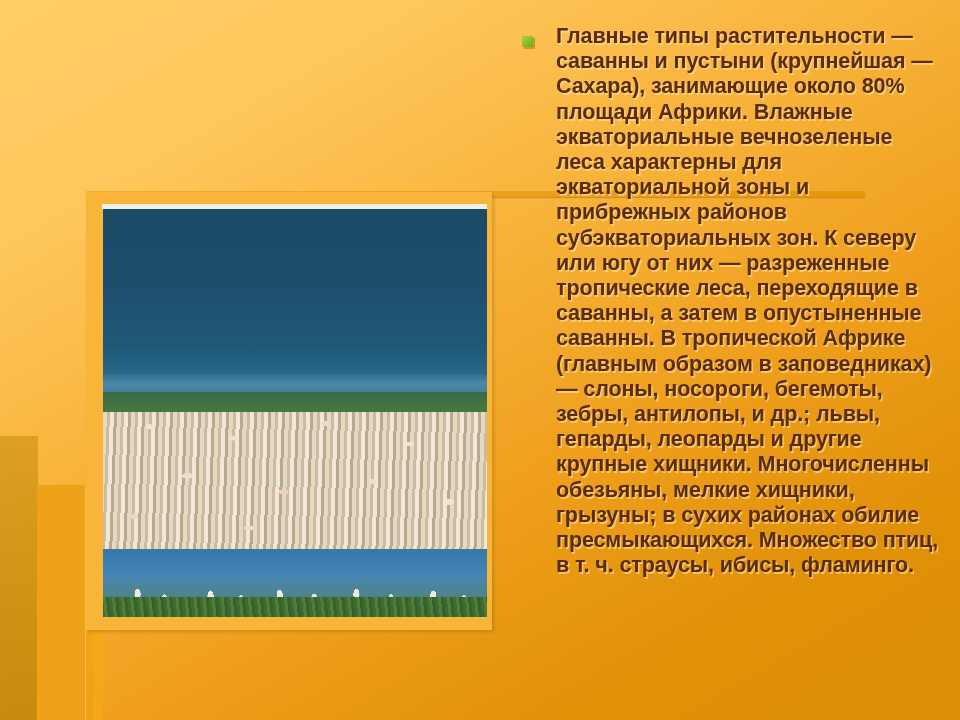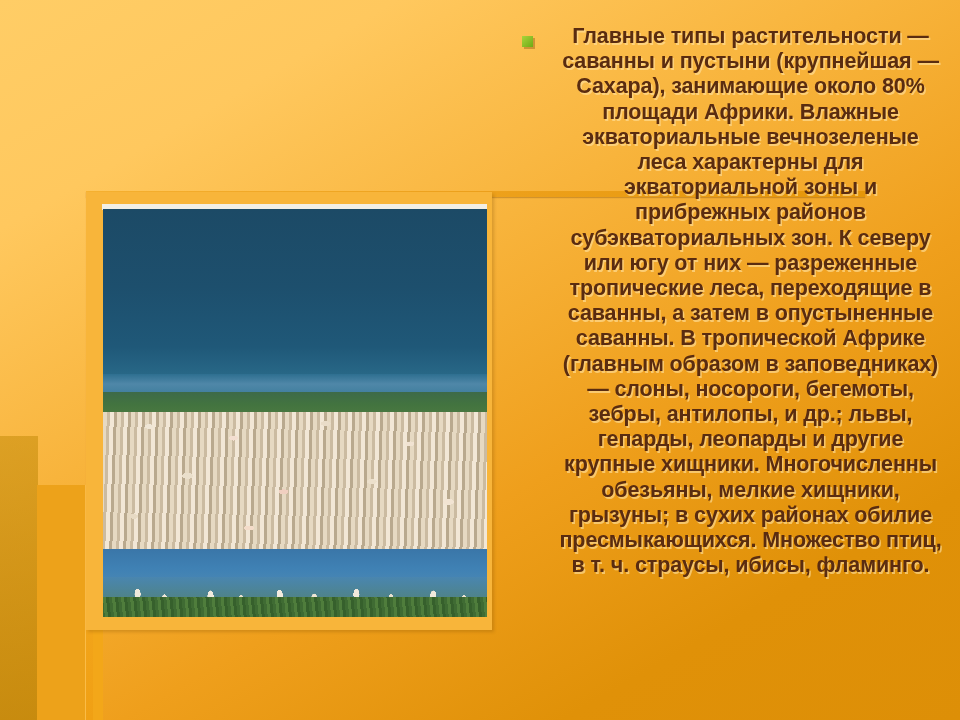--- a/index.html
+++ b/index.html
@@ -173,21 +173,21 @@
   }
   #body-text {
     margin: 0;
     padding-left: 41px;
     font-size: 21.5px;
     font-weight: bold;
     line-height: 25.2px;
     letter-spacing: -0.1px;
     color: #5a2c10;
     text-shadow: 1.5px 1.5px 0 rgba(255,226,160,0.62);
-    text-align: center;
+    text-align: left;
   }
 </style>
 </head>
 <body>
 
 <div id="slide">
 
   <div class="band" id="band-far-left"></div>
   <div class="band" id="band-left-block"></div>
   <div class="band" id="band-left-block2"></div>

